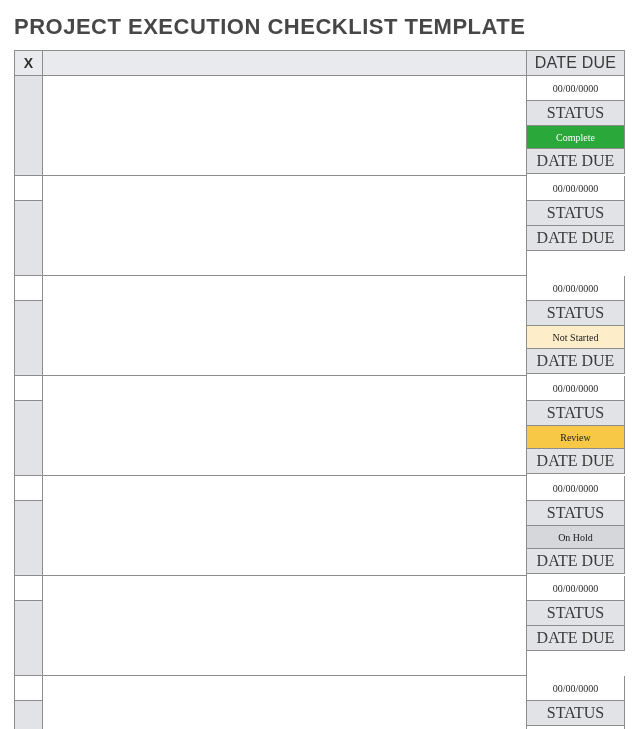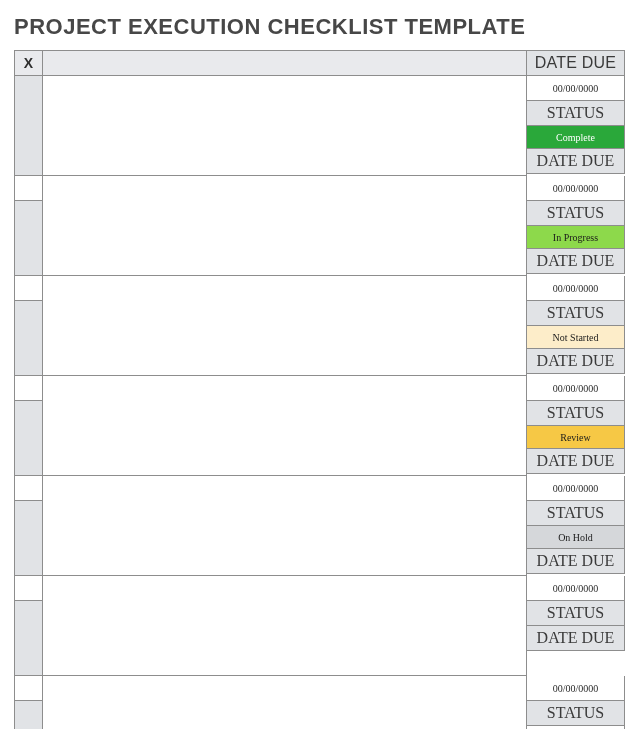--- a/index.html
+++ b/index.html
@@ -151,21 +151,20 @@
 
   <div class="item">
     <div class="left-col">
       <div class="check-cell"></div>
       <div class="num-cell"></div>
     </div>
     <div class="desc-col"></div>
     <div class="side-col">
       <div class="side-value">00/00/0000</div>
       <div class="side-label">STATUS</div>
-      <div class="status-value" style="background:#8dd94b;color:#1b1b1b">In Progress</div>
       <div class="side-label">DATE DUE</div>
     </div>
   </div>
 
   <div class="item">
     <div class="left-col">
       <div class="check-cell"></div>
       <div class="num-cell"></div>
     </div>
     <div class="desc-col"></div>

